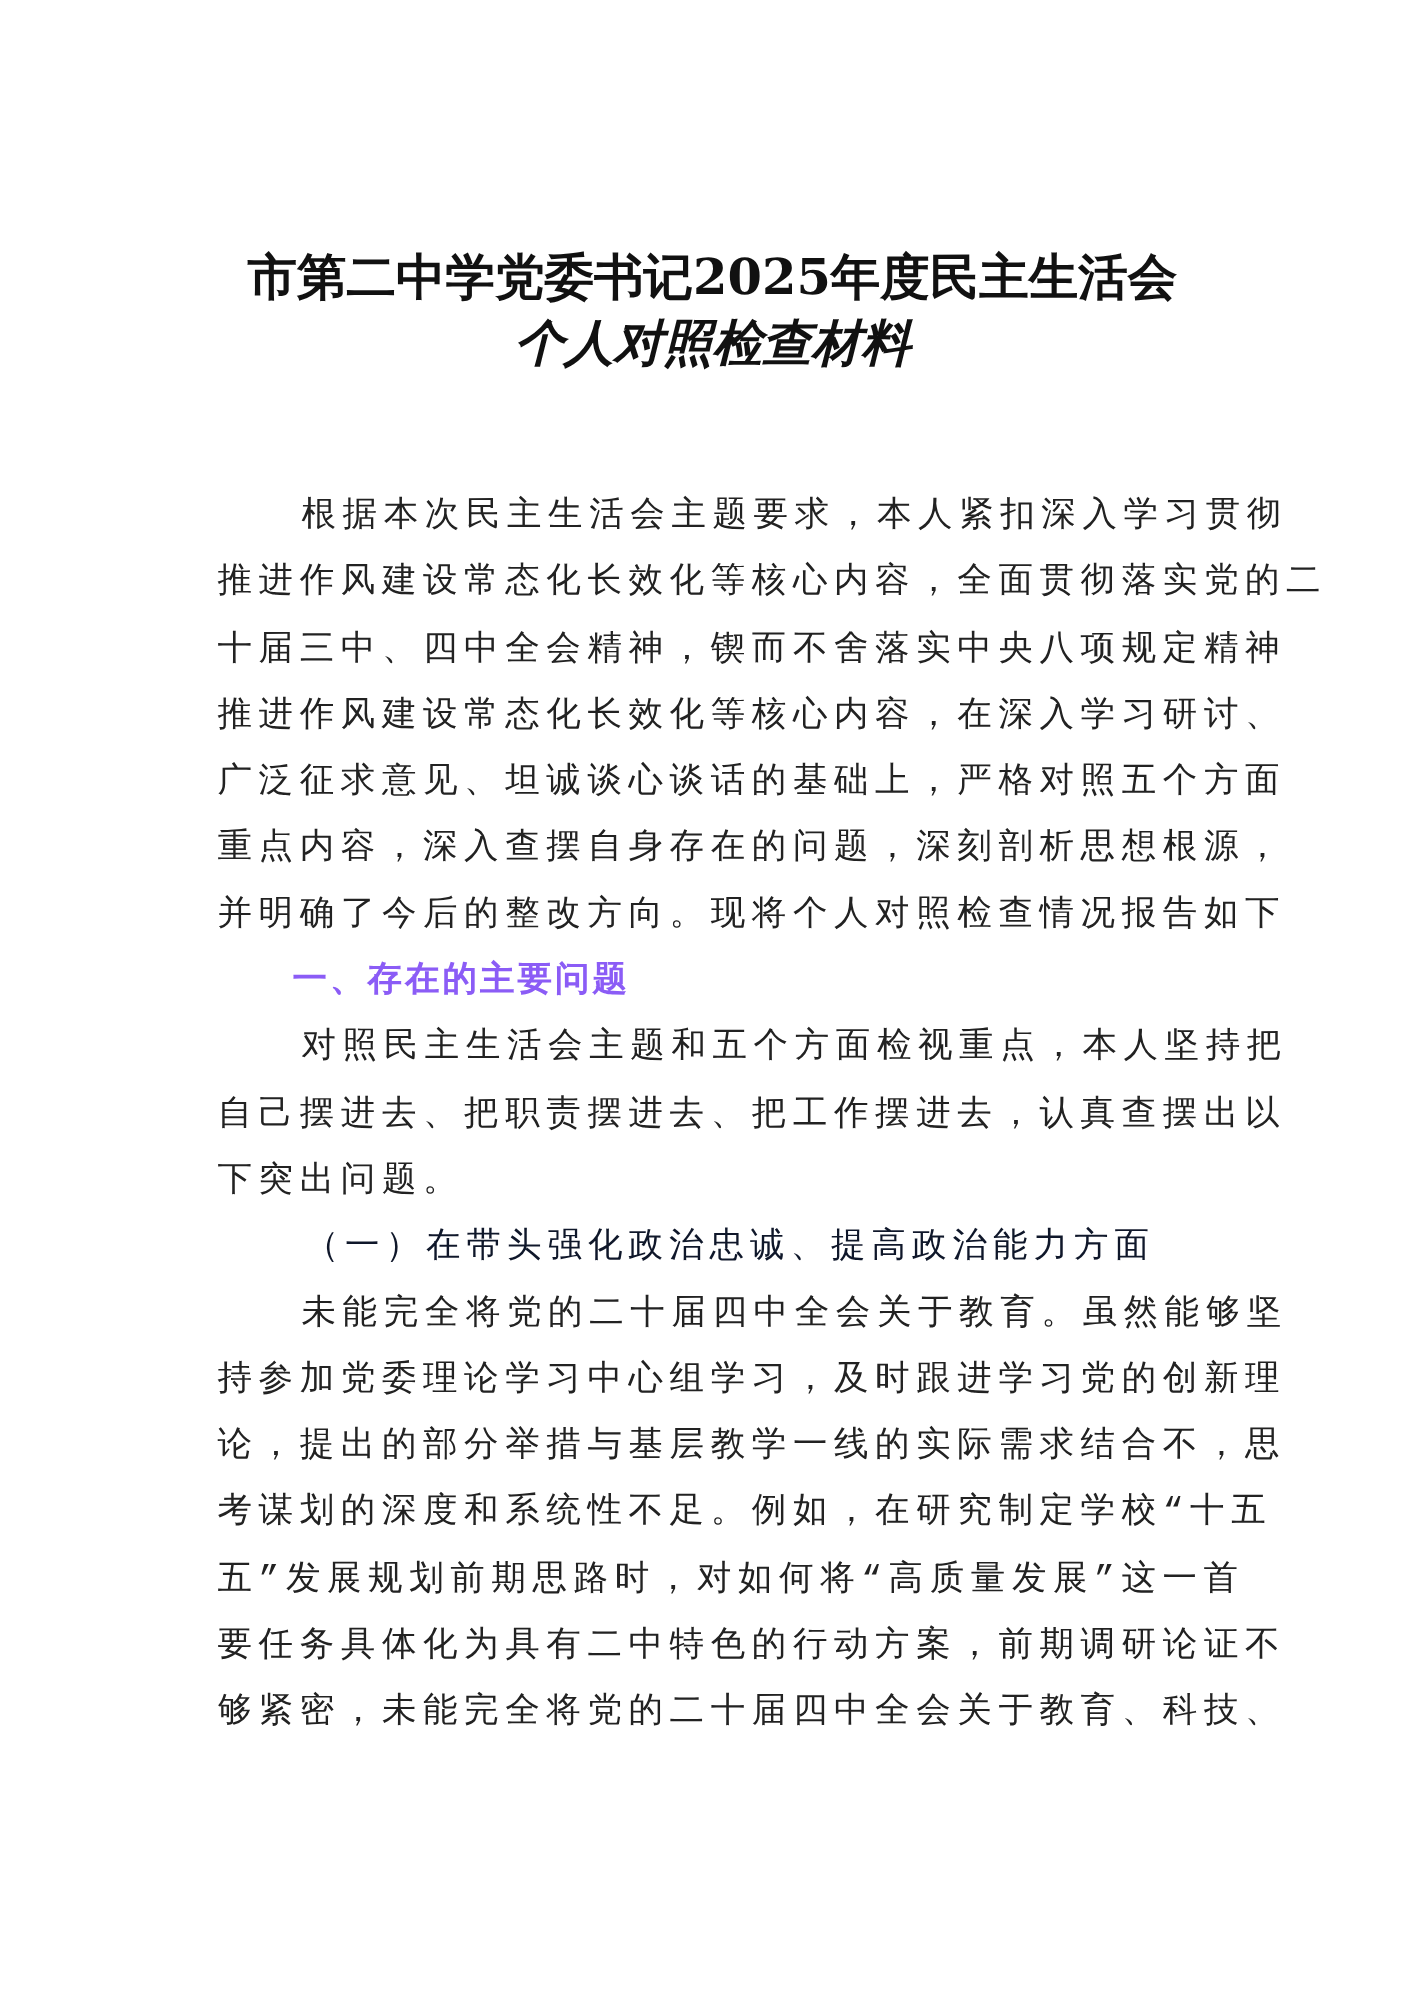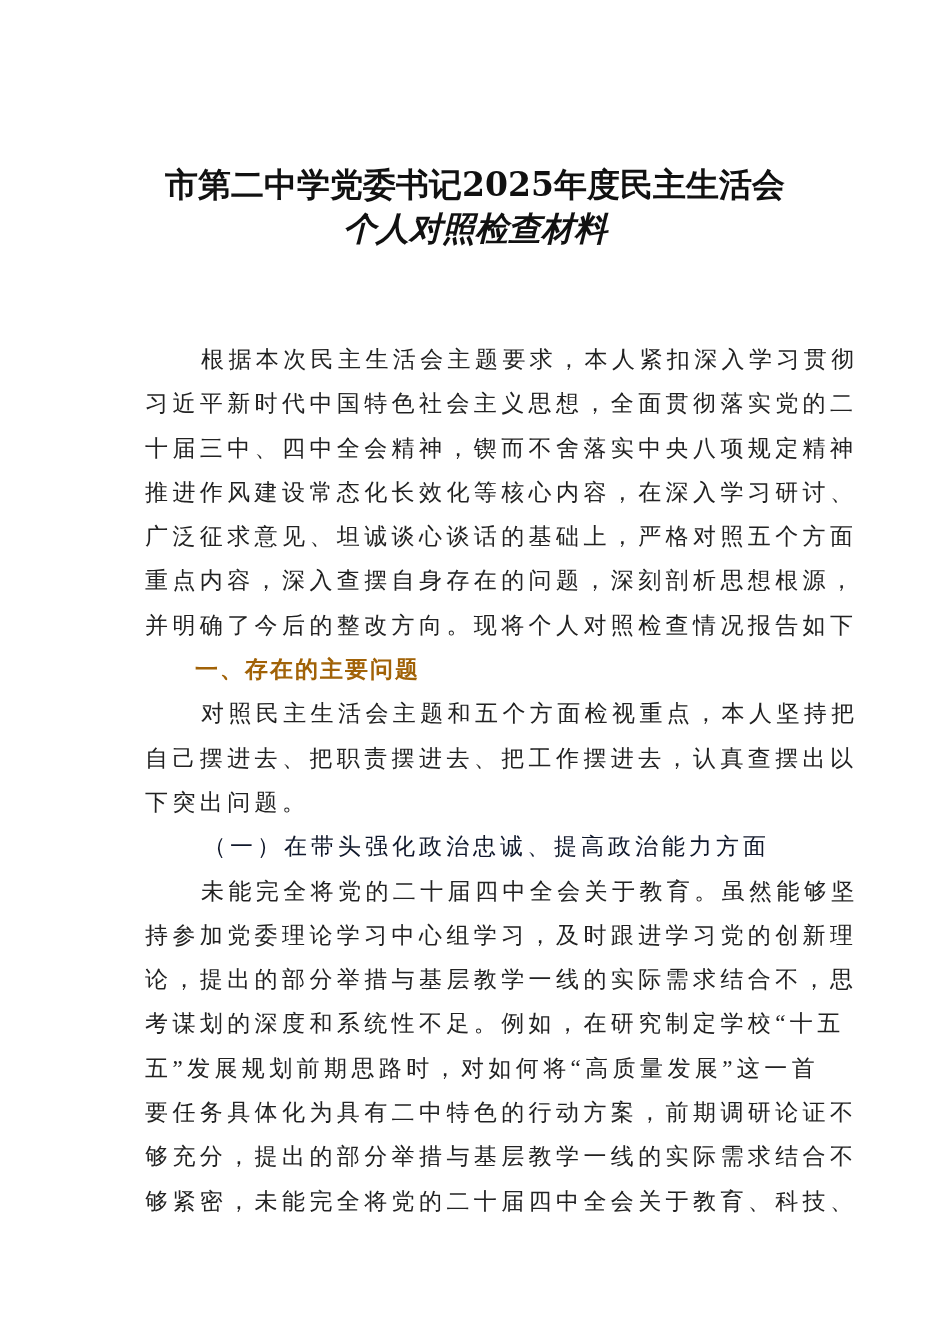--- a/index.html
+++ b/index.html
@@ -7,57 +7,56 @@
     .page { position: absolute; left: 0; top: 0; width: 950px; height: 1344px; background: #fff; }
     .title {
       position: absolute; left: 0; width: 950px; text-align: center;
       font-family: "DejaVu Serif", "Liberation Serif", serif;
       font-weight: bold; font-size: 33px; color: #111; line-height: 44px;
       letter-spacing: 0px;
     }
     .t1 { top: 163px; }
     .t2 { top: 207px; font-style: italic; }
     .body {
-      position: absolute; left: 145px; top: 338px; width: 662px;
-      font-family: Liberation Serif, serif;
+      position: absolute; left: 145px; top: 322px; width: 662px;
+      font-family: Liberation Mono, monospace;
       font-size: 23px; color: #222; line-height: 44.3px;
     }
     .line { display: block; height: 44.3px; white-space: nowrap; text-align: justify; text-align-last: justify; letter-spacing: 4.4px; }
     .line.last { text-align-last: left; }
     .indent { padding-left: 56px; }
-    .h1 { font-weight: bold; letter-spacing: 2px; text-align-last: left; padding-left: 50px; color: #a16207; }
+    .h1 { font-weight: bold; letter-spacing: 2px; text-align-last: left; padding-left: 50px; color: #8b5cf6; }
     .h2 { letter-spacing: 4px; text-align-last: left; padding-left: 58px; color: #0f172a; }
   </style>
 </head>
 <body>
 
 <div class="page">
   <div class="title t1">市第二中学党委书记2025年度民主生活会</div>
   <div class="title t2">个人对照检查材料</div>
 
   <div class="body">
 
     <span class="line indent">根据本次民主生活会主题要求，本人紧扣深入学习贯彻</span>
-    <span class="line">习近平新时代中国特色社会主义思想，全面贯彻落实党的二</span>
+    <span class="line">推进作风建设常态化长效化等核心内容，全面贯彻落实党的二</span>
     <span class="line">十届三中、四中全会精神，锲而不舍落实中央八项规定精神</span>
     <span class="line">推进作风建设常态化长效化等核心内容，在深入学习研讨、</span>
     <span class="line">广泛征求意见、坦诚谈心谈话的基础上，严格对照五个方面</span>
     <span class="line">重点内容，深入查摆自身存在的问题，深刻剖析思想根源，</span>
     <span class="line">并明确了今后的整改方向。现将个人对照检查情况报告如下</span>
 
     <span class="line h1">一、存在的主要问题</span>
 
     <span class="line indent">对照民主生活会主题和五个方面检视重点，本人坚持把</span>
     <span class="line">自己摆进去、把职责摆进去、把工作摆进去，认真查摆出以</span>
     <span class="line last">下突出问题。</span>
 
     <span class="line h2">（一）在带头强化政治忠诚、提高政治能力方面</span>
 
     <span class="line indent">未能完全将党的二十届四中全会关于教育。虽然能够坚</span>
     <span class="line">持参加党委理论学习中心组学习，及时跟进学习党的创新理</span>
     <span class="line">论，提出的部分举措与基层教学一线的实际需求结合不，思</span>
     <span class="line">考谋划的深度和系统性不足。例如，在研究制定学校“十五</span>
     <span class="line">五”发展规划前期思路时，对如何将“高质量发展”这一首</span>
     <span class="line">要任务具体化为具有二中特色的行动方案，前期调研论证不</span>
-    <span class="line">够充分，提出的部分举措与基层教学一线的实际需求结合不</span>
     <span class="line">够紧密，未能完全将党的二十届四中全会关于教育、科技、</span>
   </div>
 </div>
 
 </body></html>

